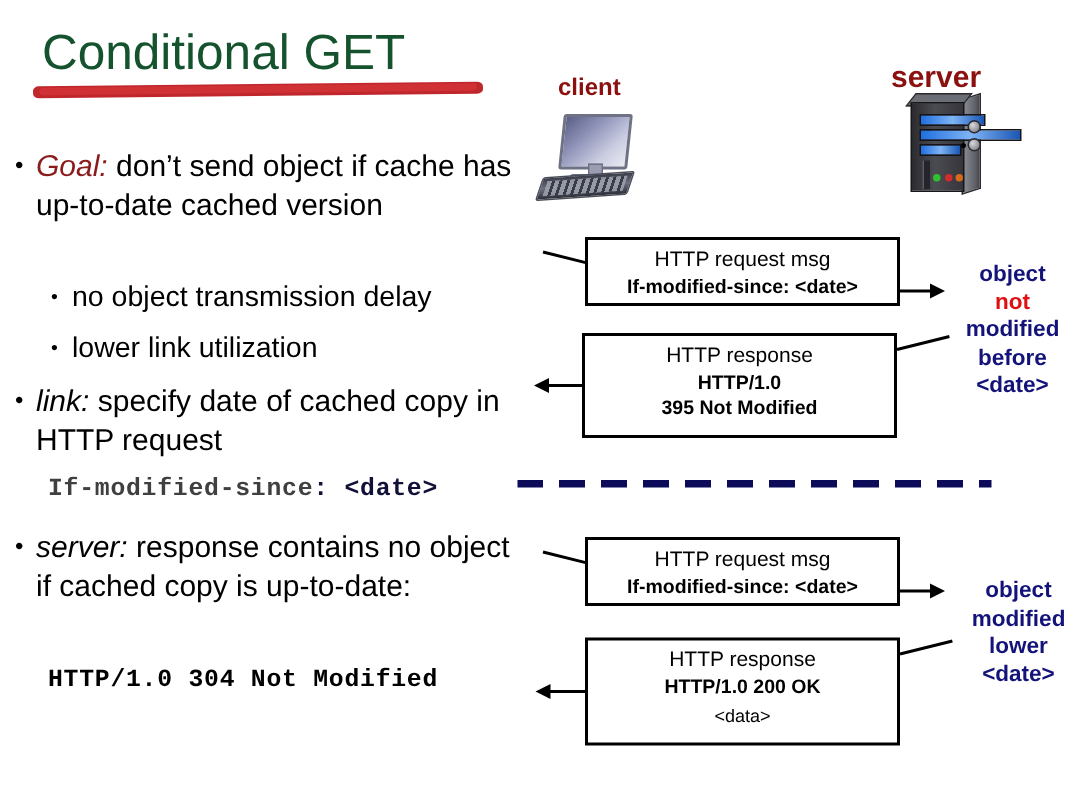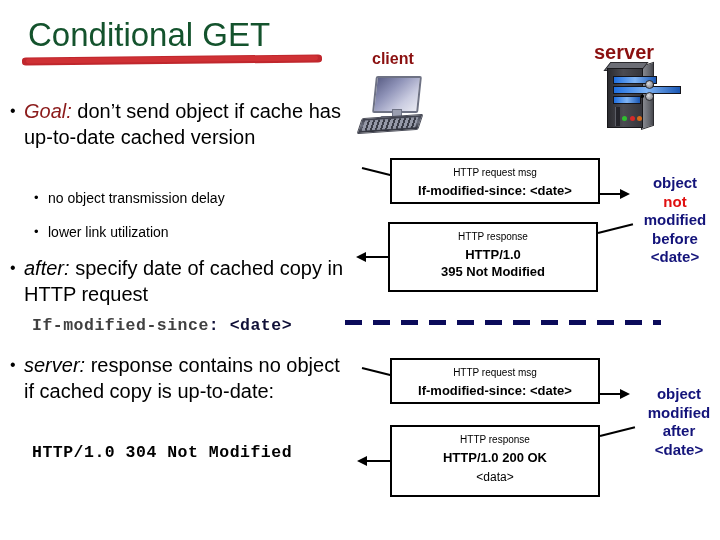--- a/index.html
+++ b/index.html
@@ -64,21 +64,21 @@
   }
   .b1::before {
     content: "\2022";
     position: absolute;
     left: 2px;
     top: 0;
     font-size: 16px;
   }
   .b2 {
     position: relative;
-    font-size: 14px;
+    font-size: 19px;
     line-height: 21px;
     padding-left: 40px;
     margin: 0 0 14px 0;
     color: #000000;
   }
   .b2::before {
     content: "\2022";
     position: absolute;
     left: 26px;
     top: -1px;
@@ -259,21 +259,21 @@
 
   
   .msgbox {
     position: absolute;
     border: 2px solid #000000;
     background: #ffffff;
     text-align: center;
     box-sizing: border-box;
   }
   .mb-l1 {
-    font-size: 10px;
+    font-size: 14px;
     line-height: 19px;
     margin-top: 3px;
   }
   .mb-l2 {
     font-size: 13px;
     font-weight: bold;
     line-height: 17px;
   }
   .mb-plain {
     font-size: 13px;
@@ -349,21 +349,21 @@
   <div class="blk-nodel">
     <div class="b2"><span>no object transmission delay</span></div>
   </div>
 
   <div class="blk-lower">
     <div class="b2"><span>lower link utilization</span></div>
   </div>
 
   <div class="blk-cache">
     <div class="b1">
-      <span class="em-black">after:</span><span> specify date of cached copy in HTTP request</span>
+      <span class="em-black">link:</span><span> specify date of cached copy in HTTP request</span>
     </div>
   </div>
 
   <div class="mono-line line-ifmod">
     <span class="mono-red">If-modified-since</span><span class="mono-dark">: &lt;date&gt;</span>
   </div>
 
   <div class="blk-server">
     <div class="b1">
       <span class="em-black">server:</span><span> response contains no object if cached copy is up-to-date:</span>
@@ -444,17 +444,17 @@
     <div class="mb-plain">HTTP/1.0 200 OK</div>
     <div class="mb-data">&lt;data&gt;</div>
   </div>
   <div class="stroke" style="left:364px; top:460px; width:26px;"></div>
   <div class="arrowhead ah-left" style="left:357px; top:456px;"></div>
   <div class="stroke" style="left:600px; top:435px; width:36px; transform: rotate(-14deg);"></div>
 
   <div class="annot annot-bottom">
     <span>object</span><br>
     <span>modified</span><br>
-    <span>after</span><br>
+    <span>lower</span><br>
     <span>&lt;date&gt;</span>
   </div>
 
 </div>
 
 </body></html>

